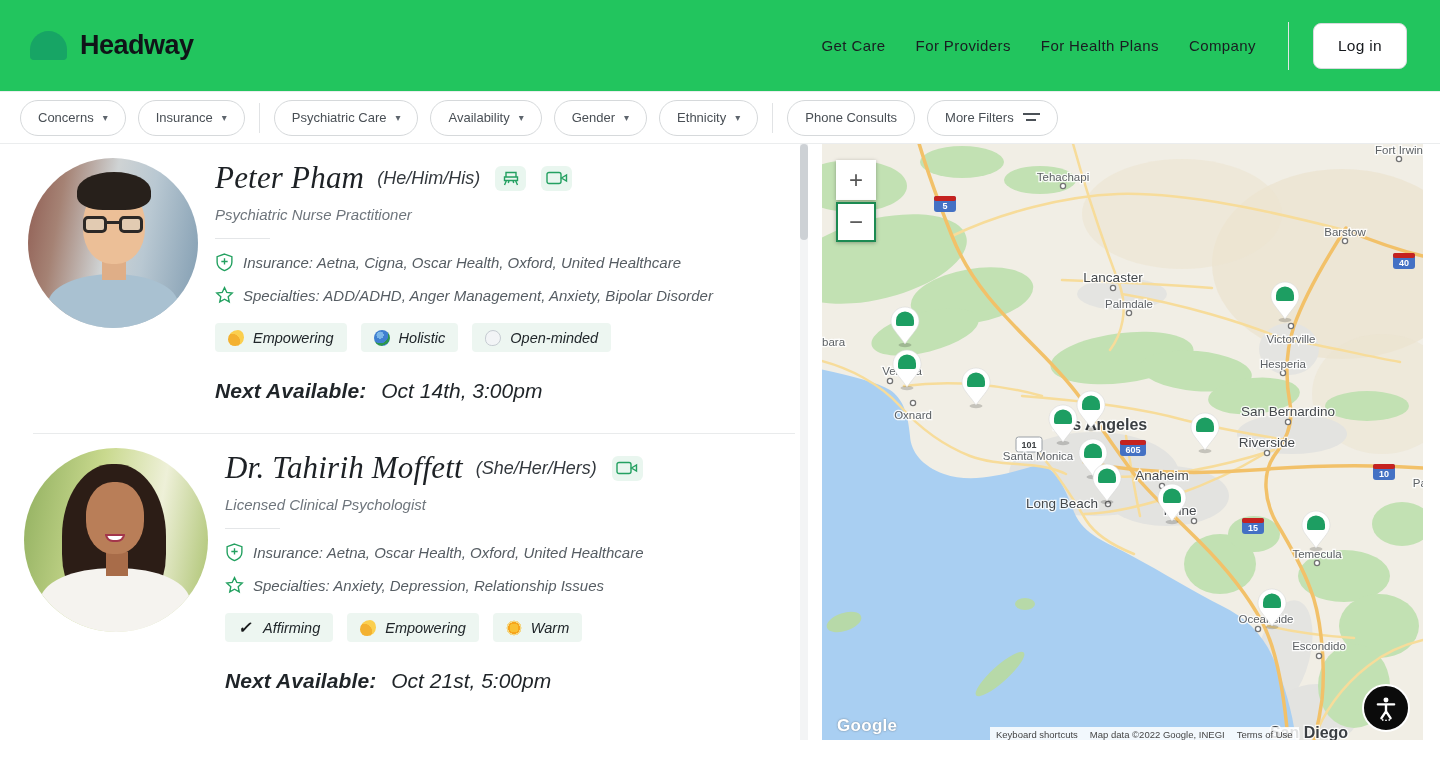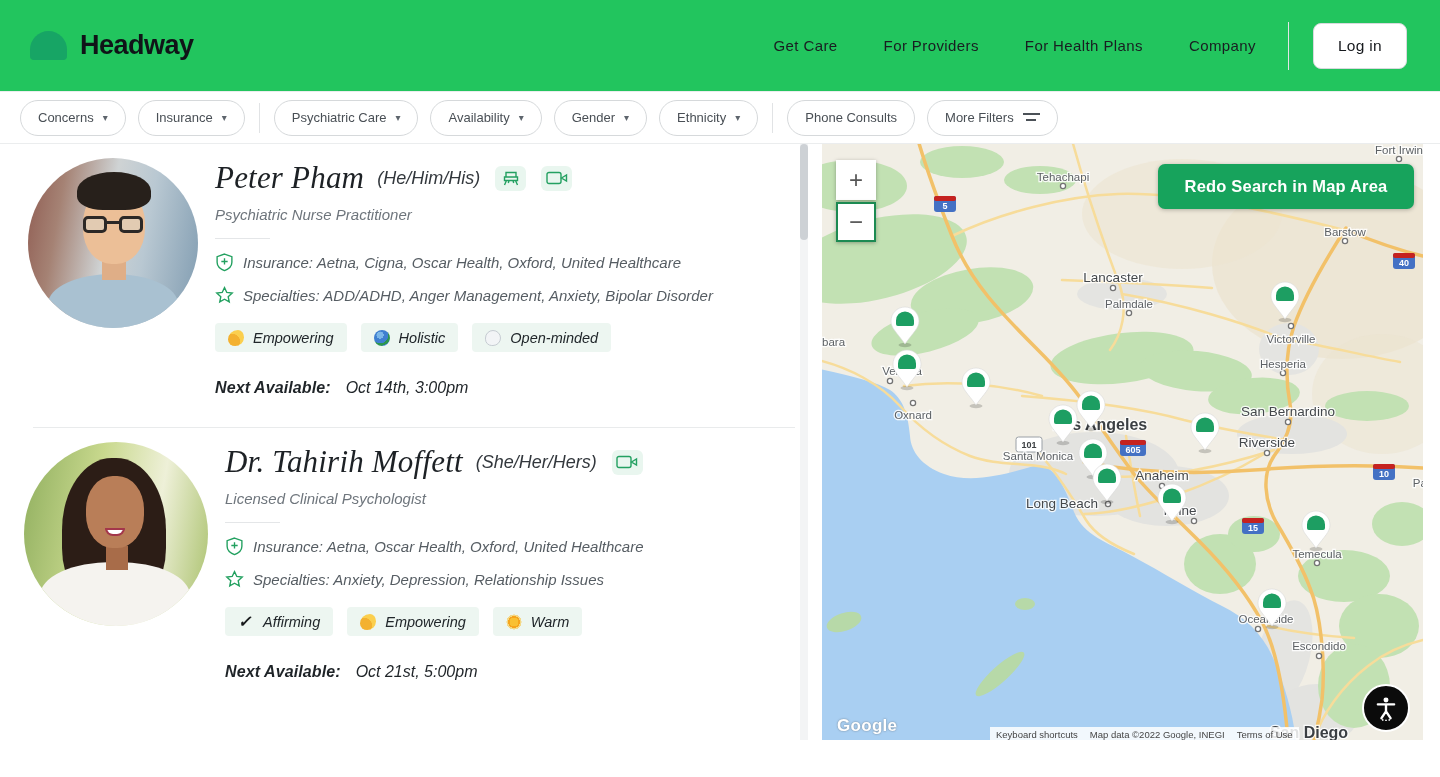--- a/index.html
+++ b/index.html
@@ -4,21 +4,21 @@
 <style>
   * { margin:0; padding:0; box-sizing:border-box; }
   html,body { width:1440px; height:777px; overflow:hidden; background:#fff;
     font-family:"Liberation Sans", sans-serif; color:#22262a; }
 
   
   .header { height:92px; display:flex; align-items:center; border-bottom:1px solid #ebedee; background:#22c55e; }
   .logo { display:flex; align-items:center; gap:13px; margin-left:30px; cursor:pointer; }
   .logo-mark { width:37px; height:29px; background:#17a565; border-radius:19px 19px 4px 4px; }
   .logo-word { font-size:27px; font-weight:700; letter-spacing:-.5px; color:#101418; }
-  .nav { margin-left:auto; display:flex; align-items:center; gap:46px; }
+  .nav { margin-left:auto; display:flex; align-items:center; gap:30px; }
   .nav a { font-size:15px; letter-spacing:.4px; color:#191d21; text-decoration:none; }
   .nav-divider { width:1px; height:48px; background:#e3e5e7; margin-left:32px; }
   .login-btn { margin:0 33px 0 24px; padding:13px 24px; border:1px solid #d7dadd; border-radius:8px;
     background:#fff; font-size:15.5px; letter-spacing:.3px; color:#16191d; cursor:pointer;
     font-family:"Liberation Sans",sans-serif; }
 
   
   .filterbar { height:52px; display:flex; align-items:center; gap:12px; padding-left:20px;
     border-bottom:1px solid #ebedee; background:#fff; }
   .pill { display:inline-flex; align-items:center; gap:9px; height:36px; padding:0 17px;
@@ -63,21 +63,21 @@
   .bicon { width:16px; height:16px; display:inline-block; position:relative; }
   .i-muscle { background:radial-gradient(circle at 30% 70%, #f3b130 0 45%, #fbcf4e 46% 100%);
     border-radius:62% 38% 55% 45% / 60% 45% 55% 40%; }
   .i-globe { background:radial-gradient(circle at 38% 32%, #7cb7e8 0 24%, #3f7fd0 25% 55%, #2c9550 56% 72%, #3f7fd0 73%);
     border-radius:50%; }
   .i-thought { background:#f2f4f6; border:1.5px solid #c6ccd2; border-radius:50% 50% 50% 42%; }
   .i-check::before { content:"\2713"; position:absolute; left:0; top:-2px; font-size:16px; font-weight:900; color:#17191b; }
   .i-sun { background:radial-gradient(circle, #f9c032 0 38%, #f6a51c 39% 52%, rgba(249,192,50,.55) 53% 66%, transparent 67%);
     border-radius:50%; }
 
-  .next-row { display:flex; gap:15px; margin-top:27px; font-size:16px; color:#1f2428; }
+  .next-row { display:flex; gap:15px; margin-top:27px; font-size:21px; color:#1f2428; }
   .next-label { font-weight:700; letter-spacing:.1px; }
 
   .card-divider { margin:30px 0 0 33px; width:762px; height:1px; background:#e9ebec; }
 
   
   .avatar { border-radius:50%; overflow:hidden; position:relative; flex-shrink:0; cursor:pointer; }
   .avatar.a1 { width:170px; height:170px;
     background:linear-gradient(100deg,#8e5a50 0%,#a58274 20%,#cfd3d4 46%,#b9c8d2 66%,#7f9bb0 100%); }
   .a1 .shirt { position:absolute; left:20px; top:116px; width:130px; height:60px; background:#a9c1d1; border-radius:50% 50% 0 0; }
   .a1 .neck { position:absolute; left:74px; top:96px; width:24px; height:26px; background:#dfae87; }
@@ -501,21 +501,20 @@
             <path d="M14 0c7.7 0 14 6.3 14 14 0 7.2-5.8 11.4-14 23C5.8 25.4 0 21.2 0 14 0 6.3 6.3 0 14 0Z" fill="#fff" stroke="#d8d8d8" stroke-width="0.6"></path>
             <path d="M5 17v-3.6a9 9 0 0 1 18 0V17a1.9 1.9 0 0 1-1.9 1.9H6.9A1.9 1.9 0 0 1 5 17Z" fill="#1d9e62"></path>
           </g>
         </g>
     </svg>
 
     <div class="zoomctl">
       <button class="zbtn">+</button>
       <button class="zbtn minus">−</button>
     </div>
-    <button class="redo-btn">Redo Search in Map Area</button>
     <div class="google-logo">Google</div>
     <div class="attrib">
       <span>Keyboard shortcuts</span>
       <span>Map data ©2022 Google, INEGI</span>
       <span>Terms of Use</span>
     </div>
     <button class="a11y-btn">
       <svg width="26" height="26" viewBox="0 0 24 24">
         <circle cx="12" cy="4.6" r="2.3" fill="#fff"></circle>
         <path d="M4.5 8.6 h15 M12 8.6 v6.5 M12 15.1 l-4.2 6.3 M12 15.1 l4.2 6.3" stroke="#fff" stroke-width="2.2" stroke-linecap="round" fill="none"></path>

